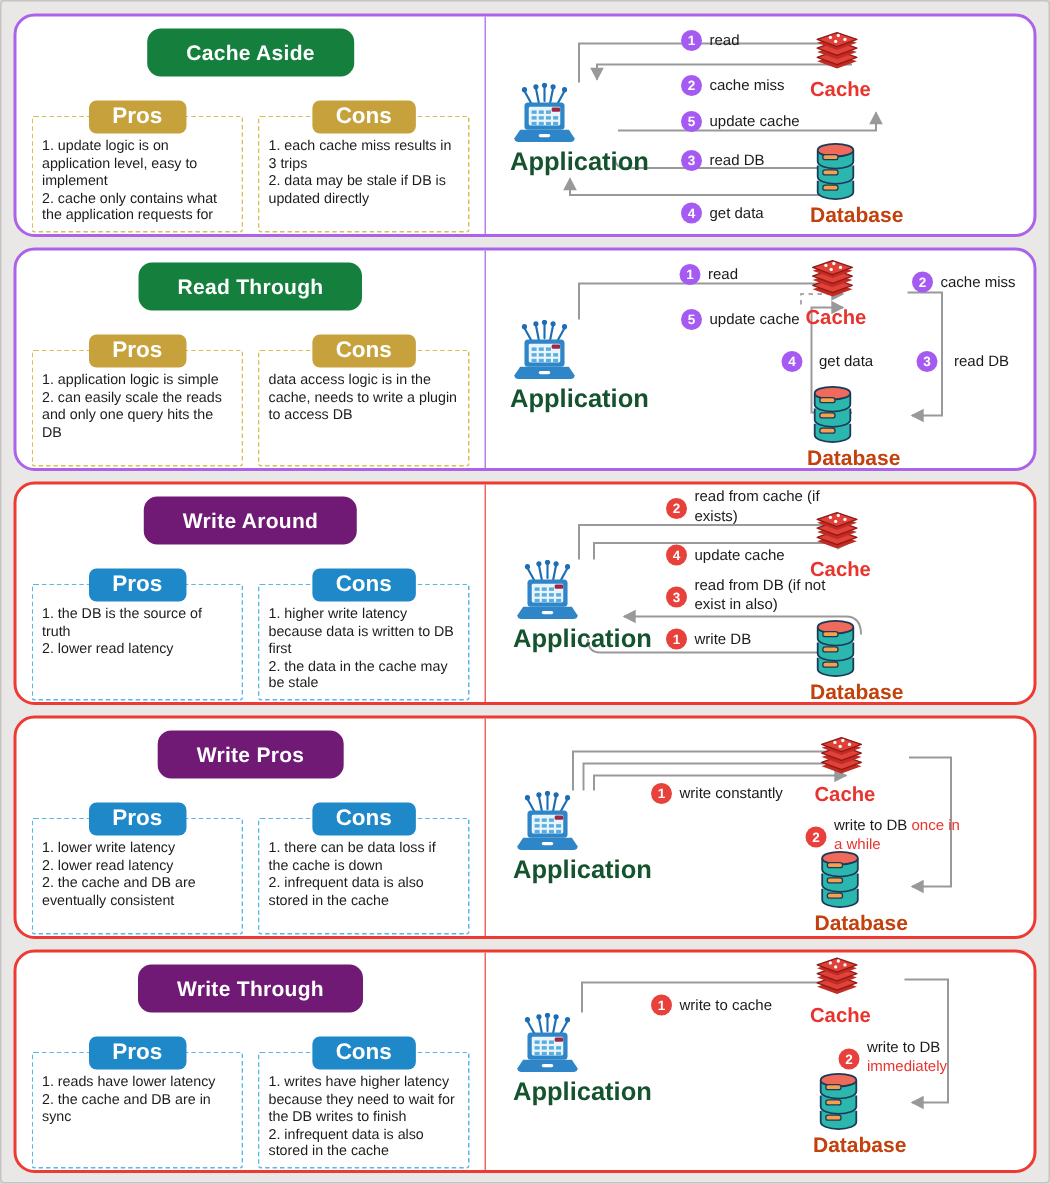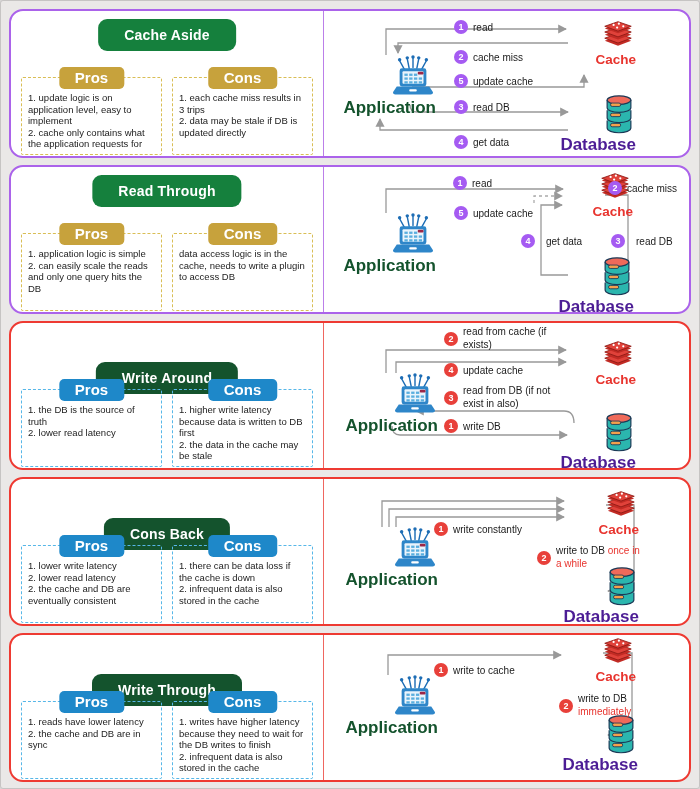--- a/index.html
+++ b/index.html
@@ -9,41 +9,41 @@
   .card.purple{border:2.5px solid #ab63ea;}
   .card.red{border:2.5px solid #ee3a32;}
   .left{flex:0 0 312px;width:312px;position:relative;box-sizing:border-box;}
   .right{flex:1;position:relative;}
   .card.purple .right{border-left:1.5px solid #bb7fe9;}
   .card.red .right{border-left:1.5px solid #ef6660;}
 
   .title-badge{position:absolute;top:8px;left:50%;transform:translateX(-50%);color:#fff;font-weight:bold;
                font-size:14px;padding:8px 26px;border-radius:9px;white-space:nowrap;letter-spacing:.2px;}
   .card.purple .title-badge{background:#15803d;}
-  .card.red .title-badge{background:#14532d;margin-top:31px;}
+  .card.red .title-badge{background:#701a75;}
 
   .pc-row{position:absolute;top:66px;left:10px;right:10px;display:flex;gap:10px;}
   .pc-box{flex:1;position:relative;border:1.5px dashed;border-radius:2px;box-sizing:border-box;
           height:78px;padding:14px 6px 4px 6px;font-size:9.5px;line-height:1.22;color:#1c1c1c;}
   .card.purple .pc-box{border-color:#d9be55;}
   .card.red .pc-box{border-color:#57b7e8;}
   .pc-badge{position:absolute;top:-11px;left:50%;transform:translateX(-50%);color:#fff;font-weight:bold;
             font-size:15px;padding:2px 16px;border-radius:5px;white-space:nowrap;}
   .card.purple .pc-badge{background:#c7a23c;}
   .card.red .pc-badge{background:#1e88c9;}
 
   .flow{position:absolute;left:0;top:0;}
   .arr{fill:none;stroke:#999;stroke-width:1.3;}
   .arr.dash{stroke-dasharray:3,3;stroke:#ababab;}
 
-  .entity{position:absolute;width:96px;display:flex;flex-direction:column;align-items:flex-end;}
+  .entity{position:absolute;width:96px;display:flex;flex-direction:column;align-items:flex-start;}
   .elabel{font-weight:bold;white-space:nowrap;margin-top:1px;}
   .elabel.app{color:#14532d;font-size:17px;}
   .elabel.cache{color:#e8342e;font-size:13.5px;}
-  .elabel.db{color:#4c1d95;font-size:17px;}
+  .elabel.db{color:#c2410c;font-size:14px;}
 
   .step{position:absolute;display:flex;align-items:center;gap:5px;font-size:10px;color:#1a1a1a;}
   .step.g11{gap:11px;}
   .snum{width:14px;height:14px;min-width:14px;border-radius:50%;color:#fff;font-size:9px;font-weight:bold;
         display:flex;align-items:center;justify-content:center;}
   .card.purple .snum{background:#a55bf2;}
   .card.red .snum{background:#e8403a;}
   .stext{white-space:nowrap;}
   .stext.wrap{white-space:normal;line-height:1.25;display:inline-block;}
   .hl{color:#e8342e;}
@@ -304,21 +304,21 @@
       </div>
       <div class="step" style="left:120px;top:96px">
         <span class="snum">1</span>
         <span class="stext"><span>write DB</span></span>
       </div>
     </div>
   </section>
 
   <section class="card red">
     <div class="left">
-      <div class="title-badge">Cons Back</div>
+      <div class="title-badge">Write Pros</div>
       <div class="pc-row">
         <div class="pc-box">
           <div class="pc-badge">Pros</div>
           <div class="pc-item">1. lower write latency</div>
           <div class="pc-item">2. lower read latency</div>
           <div class="pc-item">2. the cache and DB are eventually consistent</div>
         </div>
         <div class="pc-box">
           <div class="pc-badge">Cons</div>
           <div class="pc-item">1. there can be data loss if the cache is down</div>

